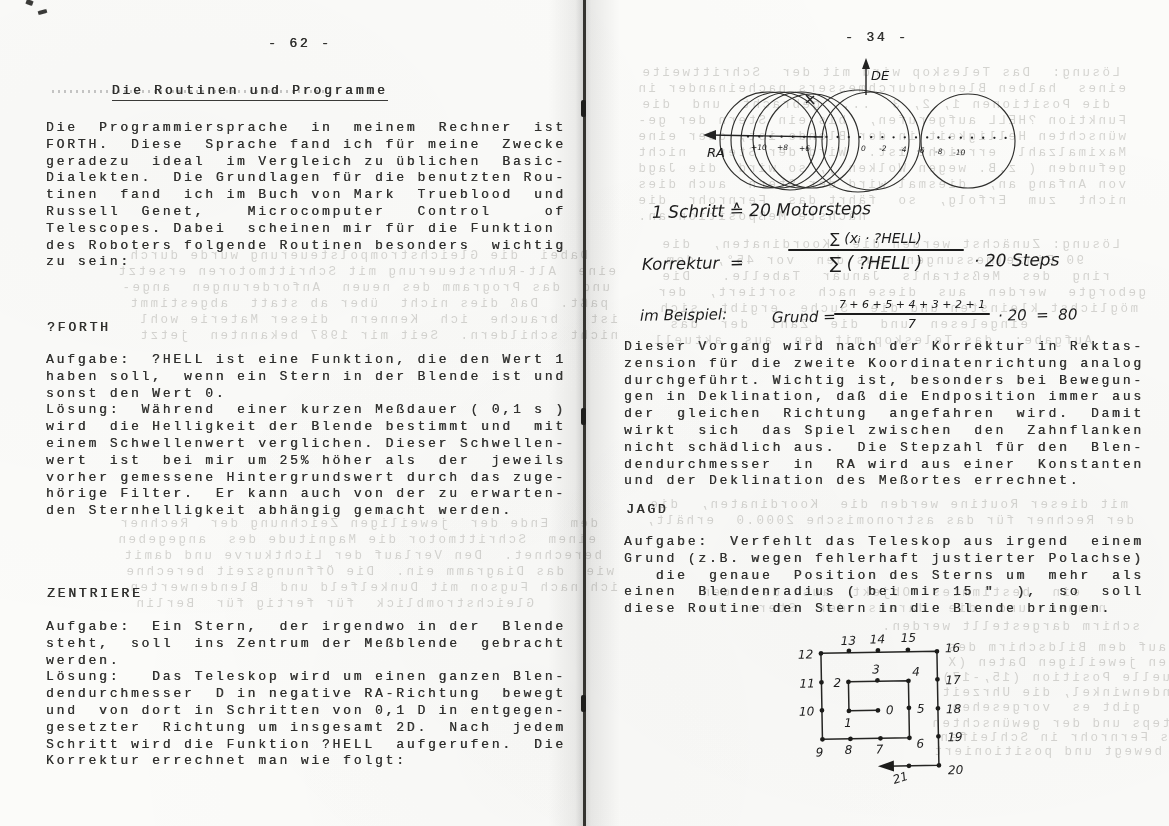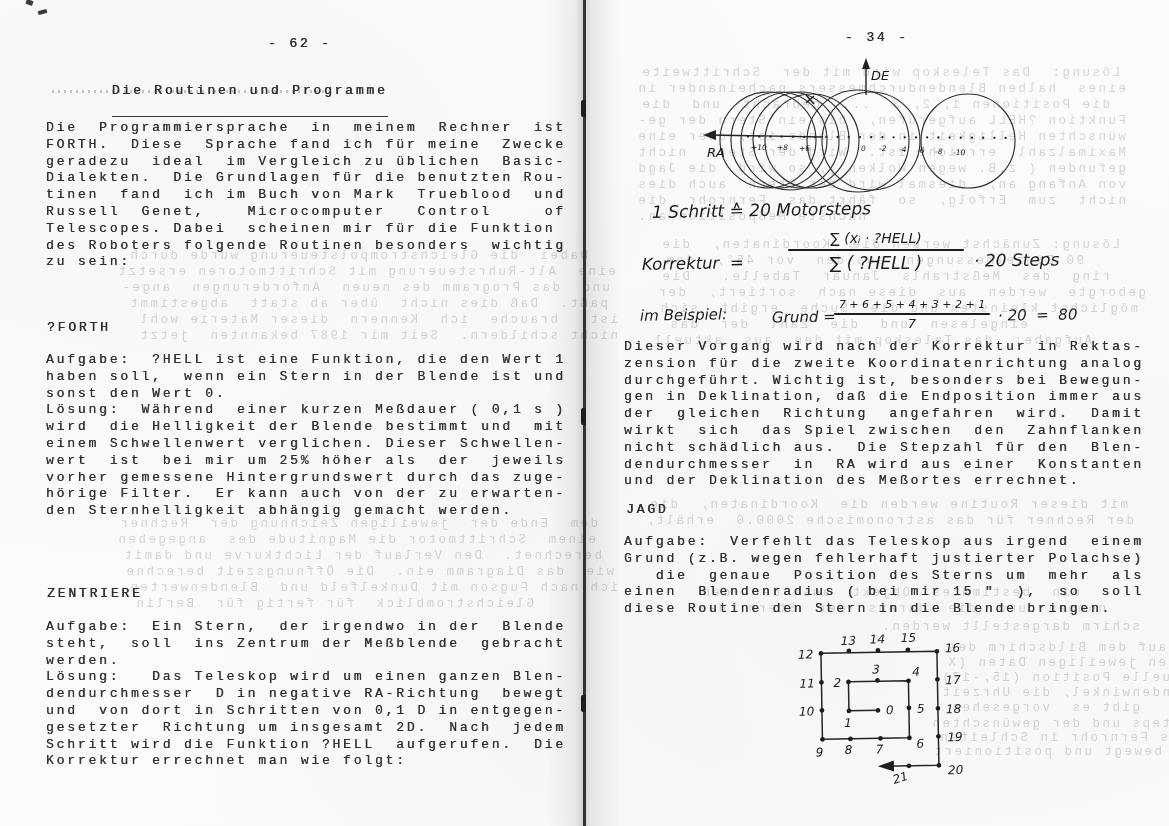--- a/index.html
+++ b/index.html
@@ -8,21 +8,21 @@
       radial-gradient(ellipse at 15% 20%, rgba(0,0,0,0.015), transparent 55%),
       radial-gradient(ellipse at 80% 70%, rgba(0,0,0,0.018), transparent 60%),
       radial-gradient(ellipse at 45% 90%, rgba(0,0,0,0.012), transparent 50%),
       #fbfbf9;
     font-family:"Liberation Mono","DejaVu Sans Mono",monospace;}
   .abs{position:absolute;}
   .tw{font-family:"Liberation Mono","DejaVu Sans Mono",monospace;
       font-size:13px;line-height:16.8px;letter-spacing:2.81px;white-space:pre;
       color:#2f2f2d;text-shadow:0.35px 0 0 rgba(47,47,45,0.75);z-index:3;}
   .tw-title{text-shadow:0.5px 0 0 rgba(40,40,38,0.9);}
-  .heading{border-bottom:1.7px solid #3a3a38;padding-bottom:18px;}
+  .heading{border-bottom:1.7px solid #3a3a38;padding-bottom:2px;}
   .ghostline{height:3px;opacity:.45;filter:blur(.3px);z-index:2;
       background:repeating-linear-gradient(90deg, rgba(40,40,40,.55) 0 2px, transparent 2px 6px);}
   .hw{font-family:"DejaVu Sans",sans-serif;font-style:italic;color:#1c1c1c;
       white-space:pre;z-index:4;transform:rotate(-1deg);}
   .fracbar{background:#1c1c1c;height:1.7px;border-radius:1px;}
   .frac{display:flex;flex-direction:column;align-items:center;z-index:4;}
   .bleed{position:absolute;font-family:"Liberation Mono","DejaVu Sans Mono",monospace;
       font-size:12.5px;letter-spacing:2.5px;white-space:pre;color:#7d7b74;
       opacity:.30;filter:blur(.45px);transform:scaleX(-1);z-index:1;}
   .gutter-shadow{left:548px;top:0;width:72px;height:826px;z-index:5;

